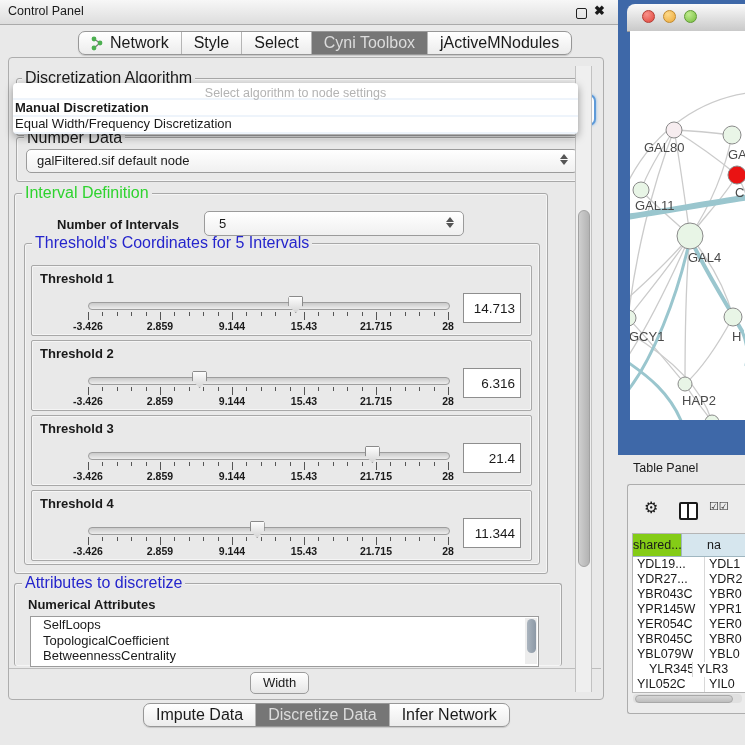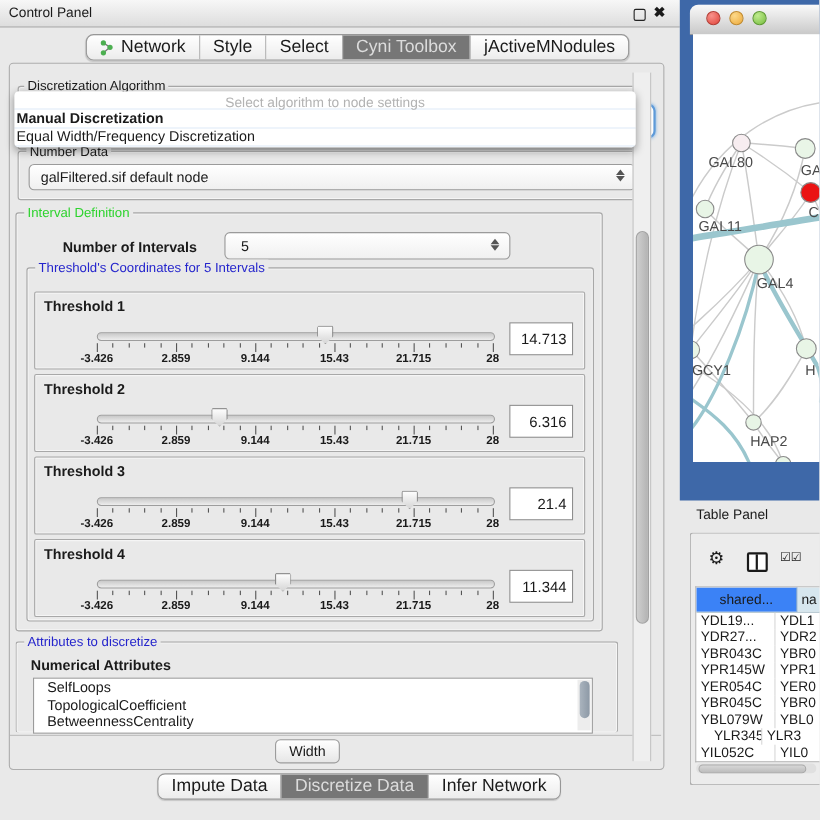--- a/index.html
+++ b/index.html
@@ -21,21 +21,21 @@
   .seg:first-child{border-left:none;}
   .seg.active{background:#767676;color:#dcdcdc;}
   .toptabs{left:78px;top:31px;}
   .bottabs{left:143px;top:703px;}
 
   .outerbox{left:8px;top:57px;width:594px;height:641px;background:#e9e9e9;
             border:1px solid #adadad;border-radius:4px;}
 
   .group{position:absolute;border:1px solid #a8a8a8;border-radius:3px;
          box-shadow:inset 0 0 0 1px rgba(255,255,255,.55);}
-  .gtitle{position:absolute;font-size:12px;background:#e9e9e9;padding:0 3px;line-height:14px;}
+  .gtitle{position:absolute;font-size:16px;background:#e9e9e9;padding:0 3px;line-height:14px;}
   .green{color:#2ed32e;} .blue{color:#2525cc;}
 
   .combo{position:absolute;background:linear-gradient(#ffffff,#f0f0f0);border:1px solid #9b9b9b;
          border-radius:5px;font-size:13px;line-height:22px;padding-left:10px;box-sizing:border-box;}
   .spin{position:absolute;right:9px;top:4px;width:8px;display:flex;flex-direction:column;align-items:center;gap:1px;}
   .spin b{width:0;height:0;border-left:4px solid transparent;border-right:4px solid transparent;}
   .spin .up{border-bottom:5px solid #555;} .spin .dn{border-top:5px solid #555;}
 
   
   .popup{left:13px;top:83px;width:565px;height:51px;background:#fff;border-radius:4px;
@@ -435,21 +435,21 @@
 </div>
 
 <div class="abs tp-title">Table Panel</div>
 <div class="abs tpbox"></div>
 <div class="abs gear">⚙</div>
 <div class="abs splitic"></div>
 <div class="abs checks">☑☑</div>
 
 <div class="abs ttable">
   <div class="thead">
-    <div class="thc" id="th0" style="width: 92px; background: #3b82f6;">shared...</div>
+    <div class="thc" id="th0" style="width: 49px; background: #84cc16;">shared...</div>
     <div class="thc" id="th1" style="flex: 1 1 0%; border-right: none; background: rgb(214, 230, 238);">na</div>
   </div>
   <div id="tbody">
       <div class="trow">
         <div class="tc" style="width: 72px; border-right: 1px solid rgb(216, 216, 216);">YDL19...</div>
         <div class="tc" style="flex: 1 1 0%;">YDL1</div>
       </div>
       <div class="trow">
         <div class="tc" style="width: 72px; border-right: 1px solid rgb(216, 216, 216);">YDR27...</div>
         <div class="tc" style="flex: 1 1 0%;">YDR2</div>

